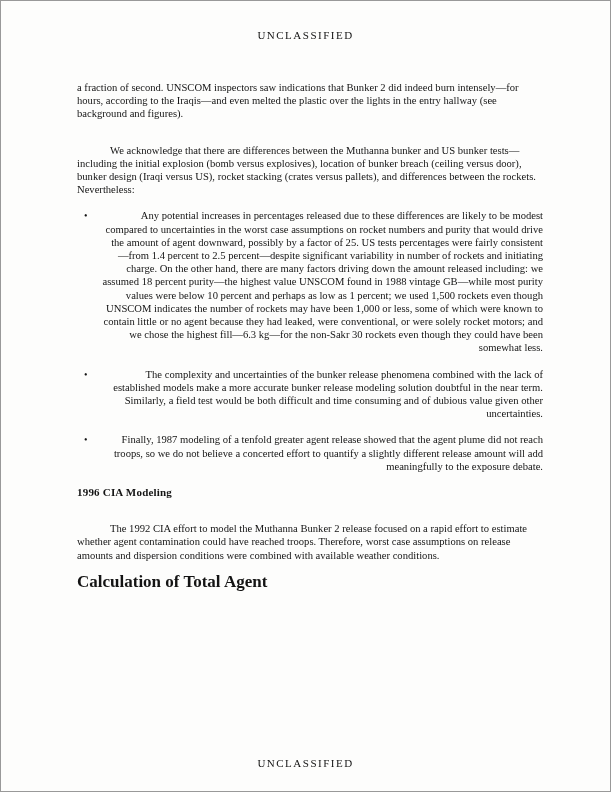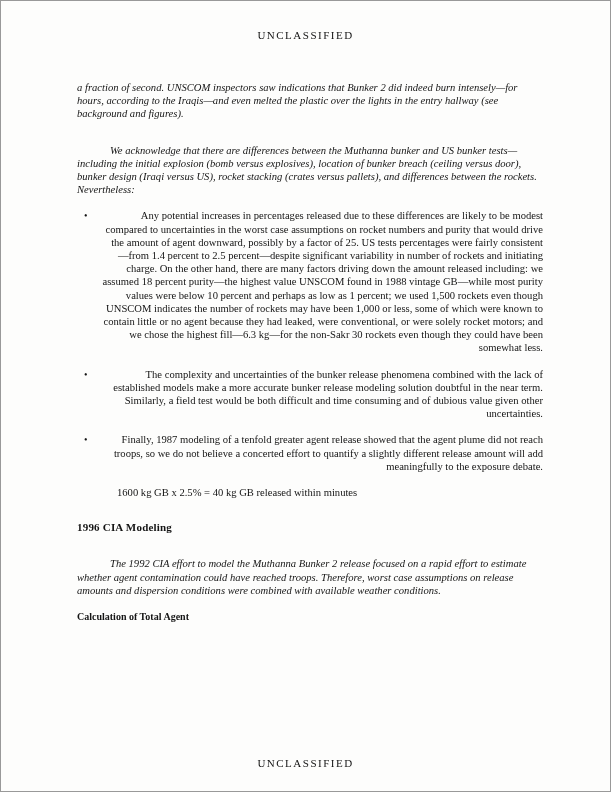--- a/index.html
+++ b/index.html
@@ -27,35 +27,35 @@
   .classification.top { top: 28px; }
   .classification.bottom { bottom: 22px; }
   .doc-body {
     position: absolute;
     top: 80px;
     left: 76px;
     width: 466px;
     font-size: 10.6px;
     line-height: 13.2px;
   }
-  .para { margin-bottom: 13px; font-style: italic; }
+  .para { margin-bottom: 13px; }
   .para.indented { text-indent: 33px; margin-top: 23px; }
   .bullet-list { list-style: none; margin: 0 0 0 7px; }
   .bullet-item { display: flex; margin-bottom: 13px; }
   .bullet-marker { width: 17px; flex: none; font-size: 10px; }
   .bullet-text { flex: 1; text-align: right; }
   .equation { margin: 0 0 22px 40px; }
   .section-heading {
     font-size: 11px;
     font-weight: bold;
     margin: 4px 0 13px 0;
     letter-spacing: 0.2px;
   }
   .sub-heading {
-    font-size: 10px;
+    font-size: 17px;
     font-weight: bold;
   }
 </style>
 </head>
 <body>
 
 <div class="page">
 
   <div class="classification top">UNCLASSIFIED</div>
 
@@ -74,21 +74,20 @@
         <span class="bullet-marker">•</span>
         <span class="bullet-text">The complexity and uncertainties of the bunker release phenomena combined with the lack of established models make a more accurate bunker release modeling solution doubtful in the near term.  Similarly, a field test would be both difficult and time consuming and of dubious value given other uncertainties.</span>
       </li>
       <li class="bullet-item">
         <span class="bullet-marker">•</span>
         <span class="bullet-text">Finally, 1987 modeling of a tenfold greater agent release showed that the agent plume did not reach troops, so we do not believe a concerted effort to quantify a slightly different release amount will add meaningfully to the exposure debate.</span>
       </li>
     </ul>
 
 
-    <p class="equation">1600 kg GB x 2.5% = 40 kg GB released within minutes</p>
 
     <h1 class="section-heading">1996 CIA Modeling</h1>
 
     <p class="para indented">The 1992 CIA effort to model the Muthanna Bunker 2 release focused on a rapid effort to estimate whether agent contamination could have reached troops.  Therefore, worst case assumptions on release amounts and dispersion conditions were combined with available weather conditions.</p>
 
     <h2 class="sub-heading">Calculation of Total Agent</h2>
 
   </div>
 
   <div class="classification bottom">UNCLASSIFIED</div>

